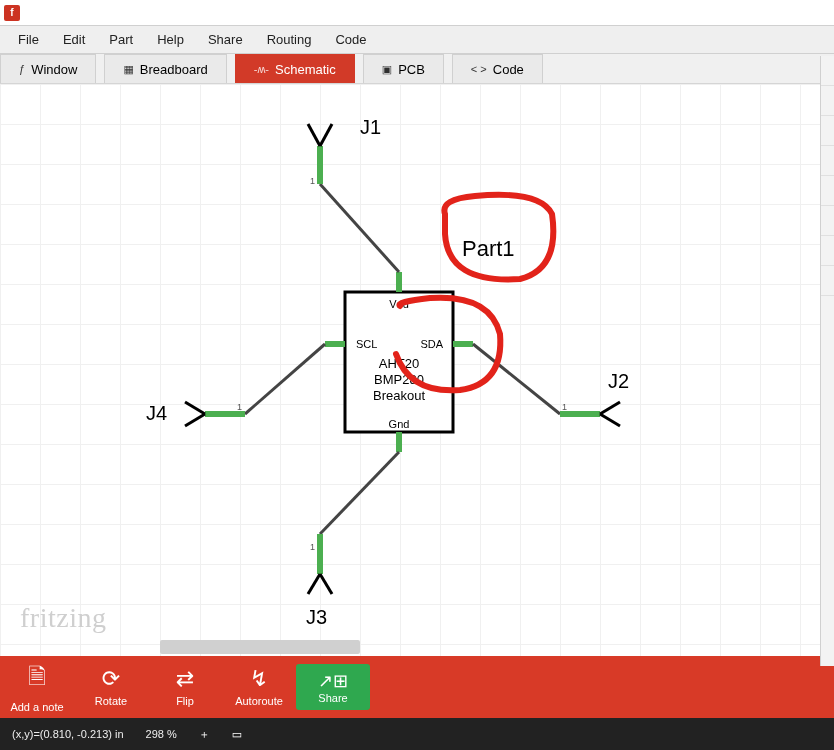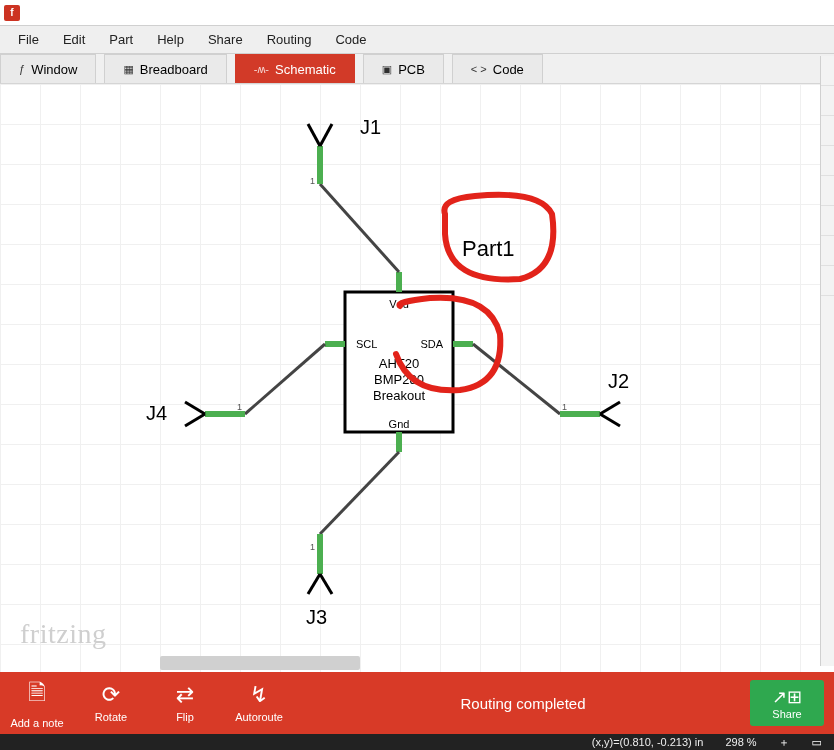--- a/index.html
+++ b/index.html
@@ -22,21 +22,21 @@
   svg.schematic { position: absolute; top: 0; left: 0; }
   .watermark { position: absolute; left: 20px; bottom: 22px; color: #cfcfcf; font-size: 28px; font-weight: 500; letter-spacing: .5px; font-family: "Comic Sans MS", cursive; }
   .hscroll { position: absolute; left: 160px; bottom: 2px; width: 200px; height: 14px; background: #d0d0d0; border-radius: 2px; }
   .toolbar { height: 62px; background: #d83a27; display: flex; align-items: center; color: #fff; font-size: 12px; }
   .tool { width: 74px; text-align: center; cursor: pointer; }
   .tool .ti { font-size: 22px; display: block; margin-bottom: 2px; }
   .tool-label { font-size: 11px; }
   .routing-msg { flex: 1; text-align: center; font-size: 15px; }
   .share-btn { width: 74px; height: 46px; margin-right: 10px; background: #2fa84f; display: flex; flex-direction: column; align-items: center; justify-content: center; border-radius: 3px; cursor: pointer; }
   .share-btn .ti { font-size: 18px; }
-  .statusbar { height: 16px; background: #222; color: #eee; display: flex; align-items: center; font-size: 11px; justify-content: flex-end; padding: 0 6px; gap: 10px; }
+  .statusbar { height: 32px; background: #222; color: #eee; display: flex; align-items: center; font-size: 11px; justify-content: flex-start; padding: 0 6px; gap: 10px; }
   .statusbar .seg { padding: 0 6px; }
   .statusbar .icon-seg { color: #fff; cursor: pointer; }
   .rightedge { position: absolute; right: 0; top: 56px; bottom: 84px; width: 14px; background: #f3f3f3; border-left: 1px solid #d0d0d0; }
   .rightedge div { height: 30px; border-bottom: 1px solid #e0e0e0; font-size: 9px; color: #888; text-align: center; }
 </style>
 </head>
 <body>
 
 <div class="titlebar">
   <span class="app-icon">f</span>
@@ -151,21 +151,20 @@
     <span class="tool-label">Rotate</span>
   </div>
   <div class="tool">
     <span class="ti">⇄</span>
     <span class="tool-label">Flip</span>
   </div>
   <div class="tool">
     <span class="ti">↯</span>
     <span class="tool-label">Autoroute</span>
   </div>
-  <div class="routing-msg">Routing completed</div>
   <div class="share-btn">
     <span class="ti">↗⊞</span>
     <span class="tool-label">Share</span>
   </div>
 </div>
 
 <div class="statusbar">
   <span class="seg">(x,y)=(0.810, -0.213) in</span>
   <span class="seg">298 %</span>
   <span class="seg icon-seg">＋</span>

